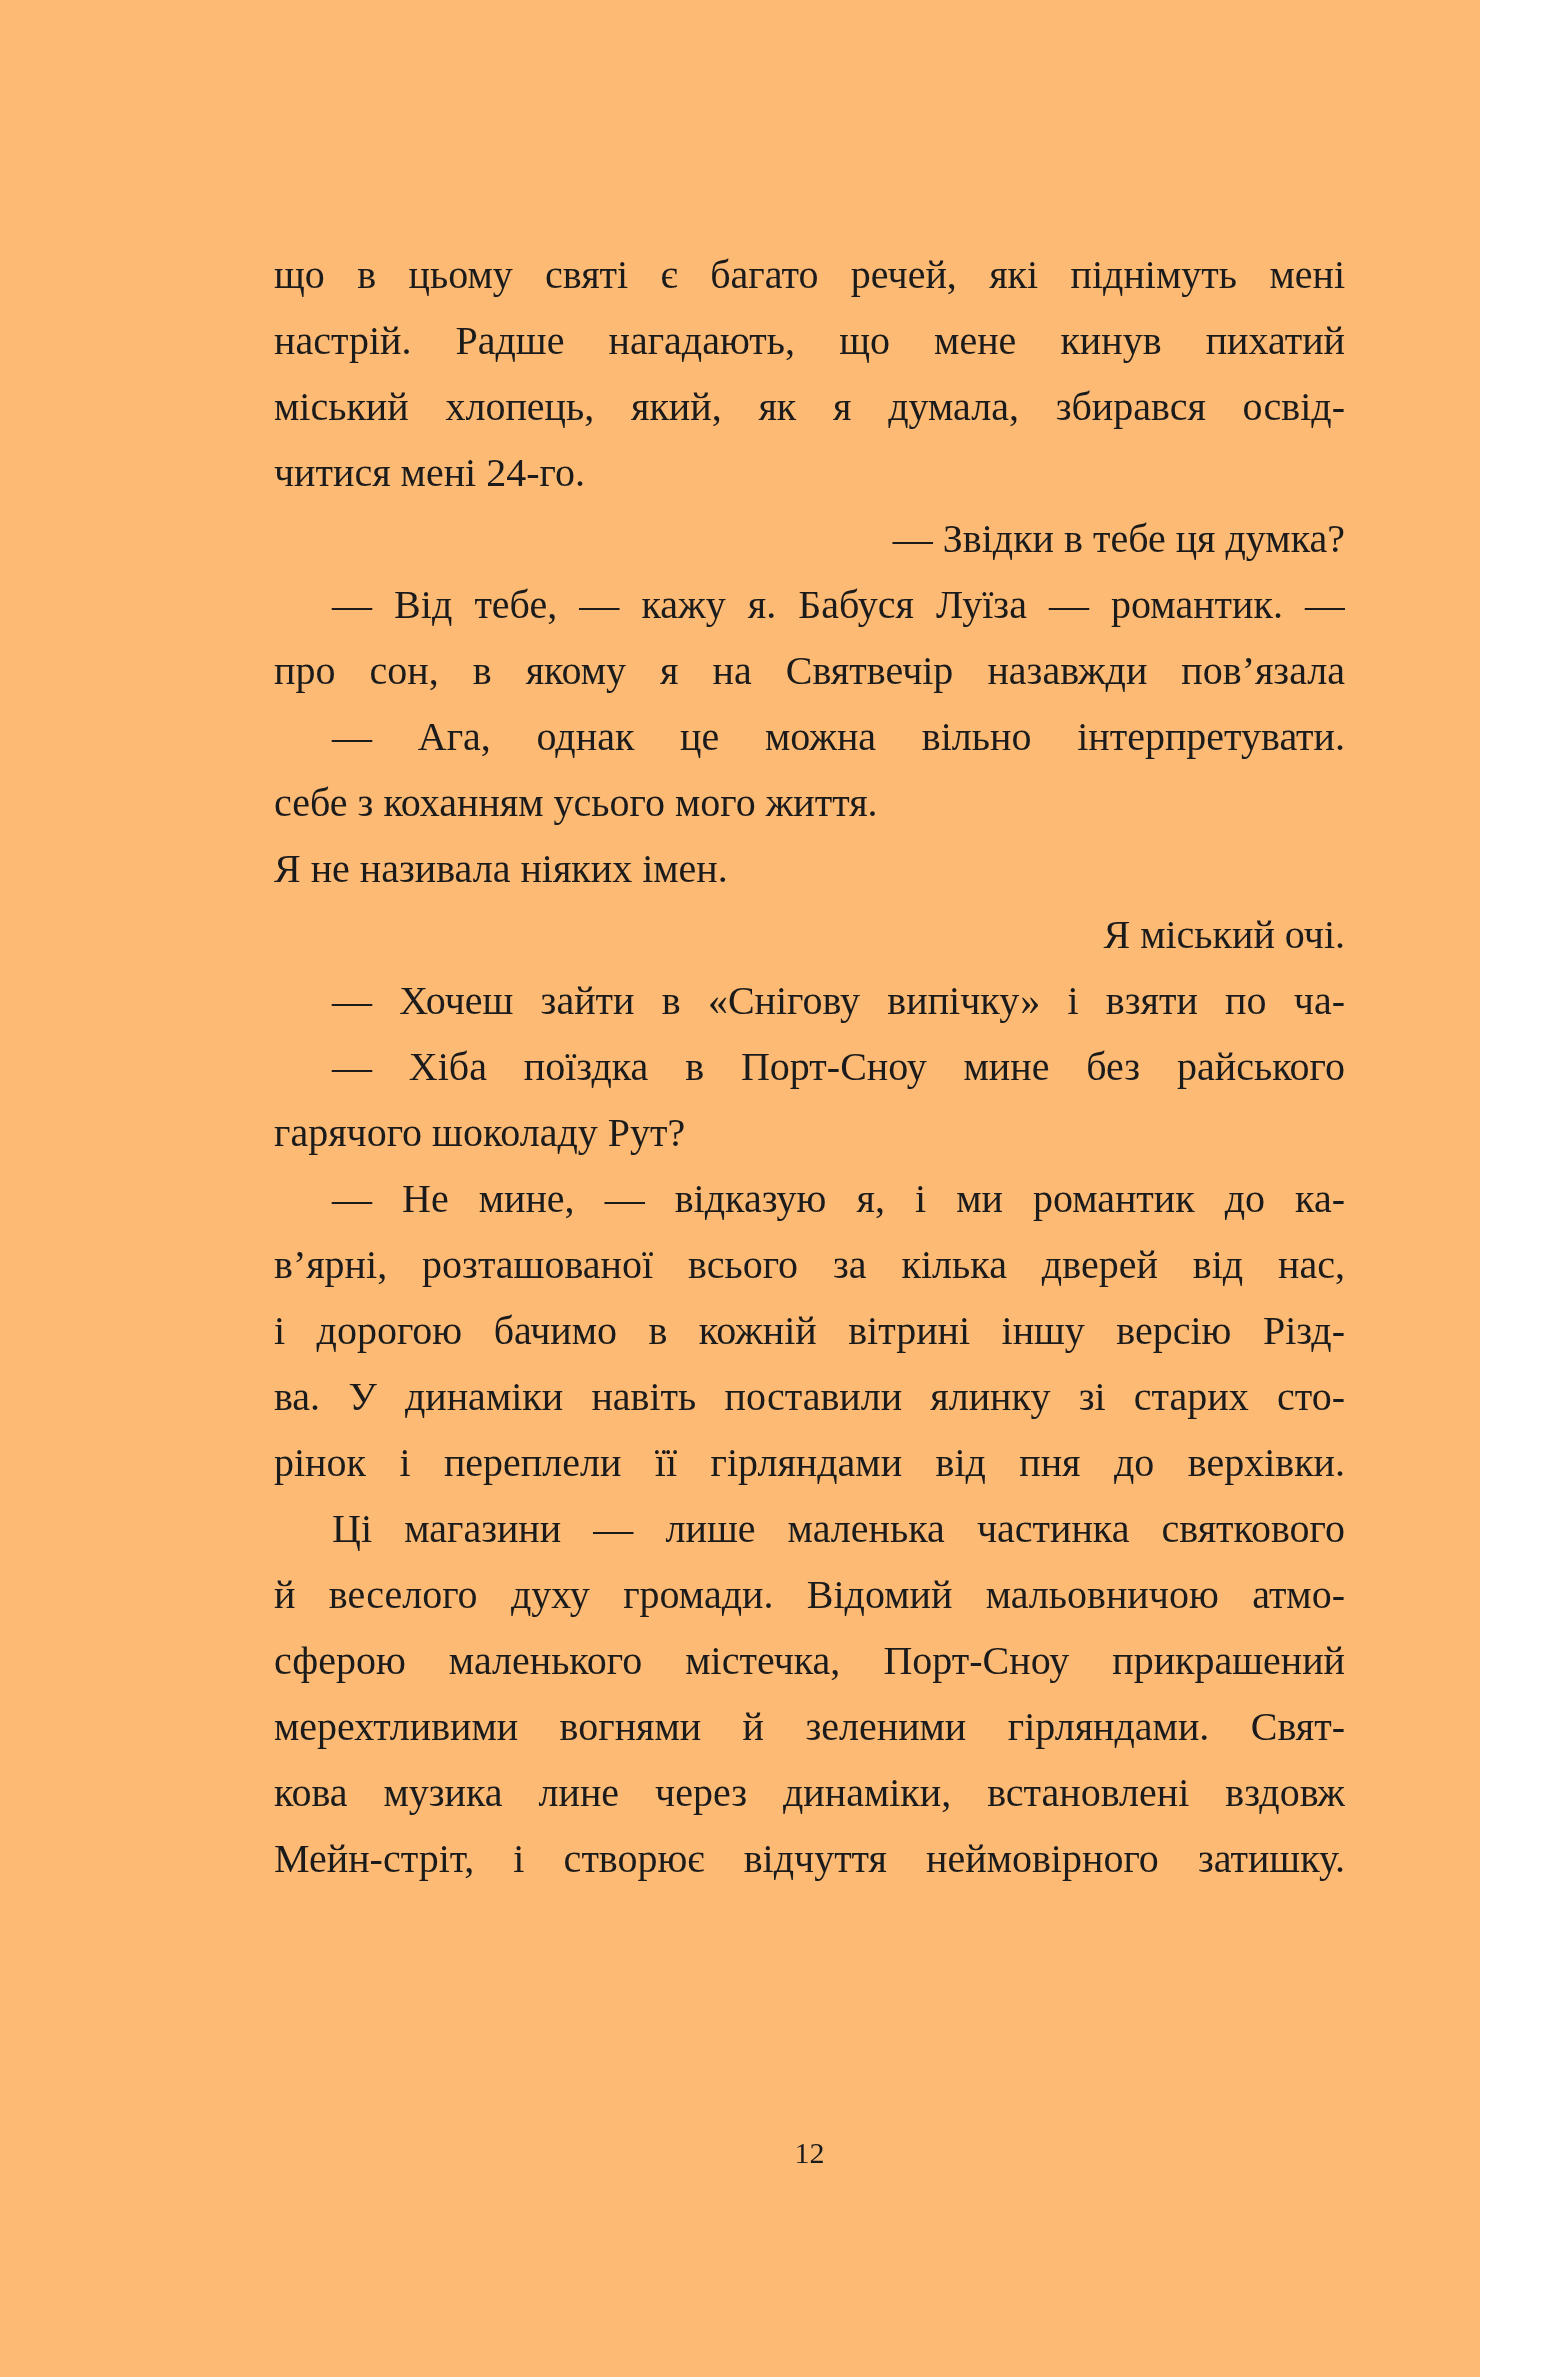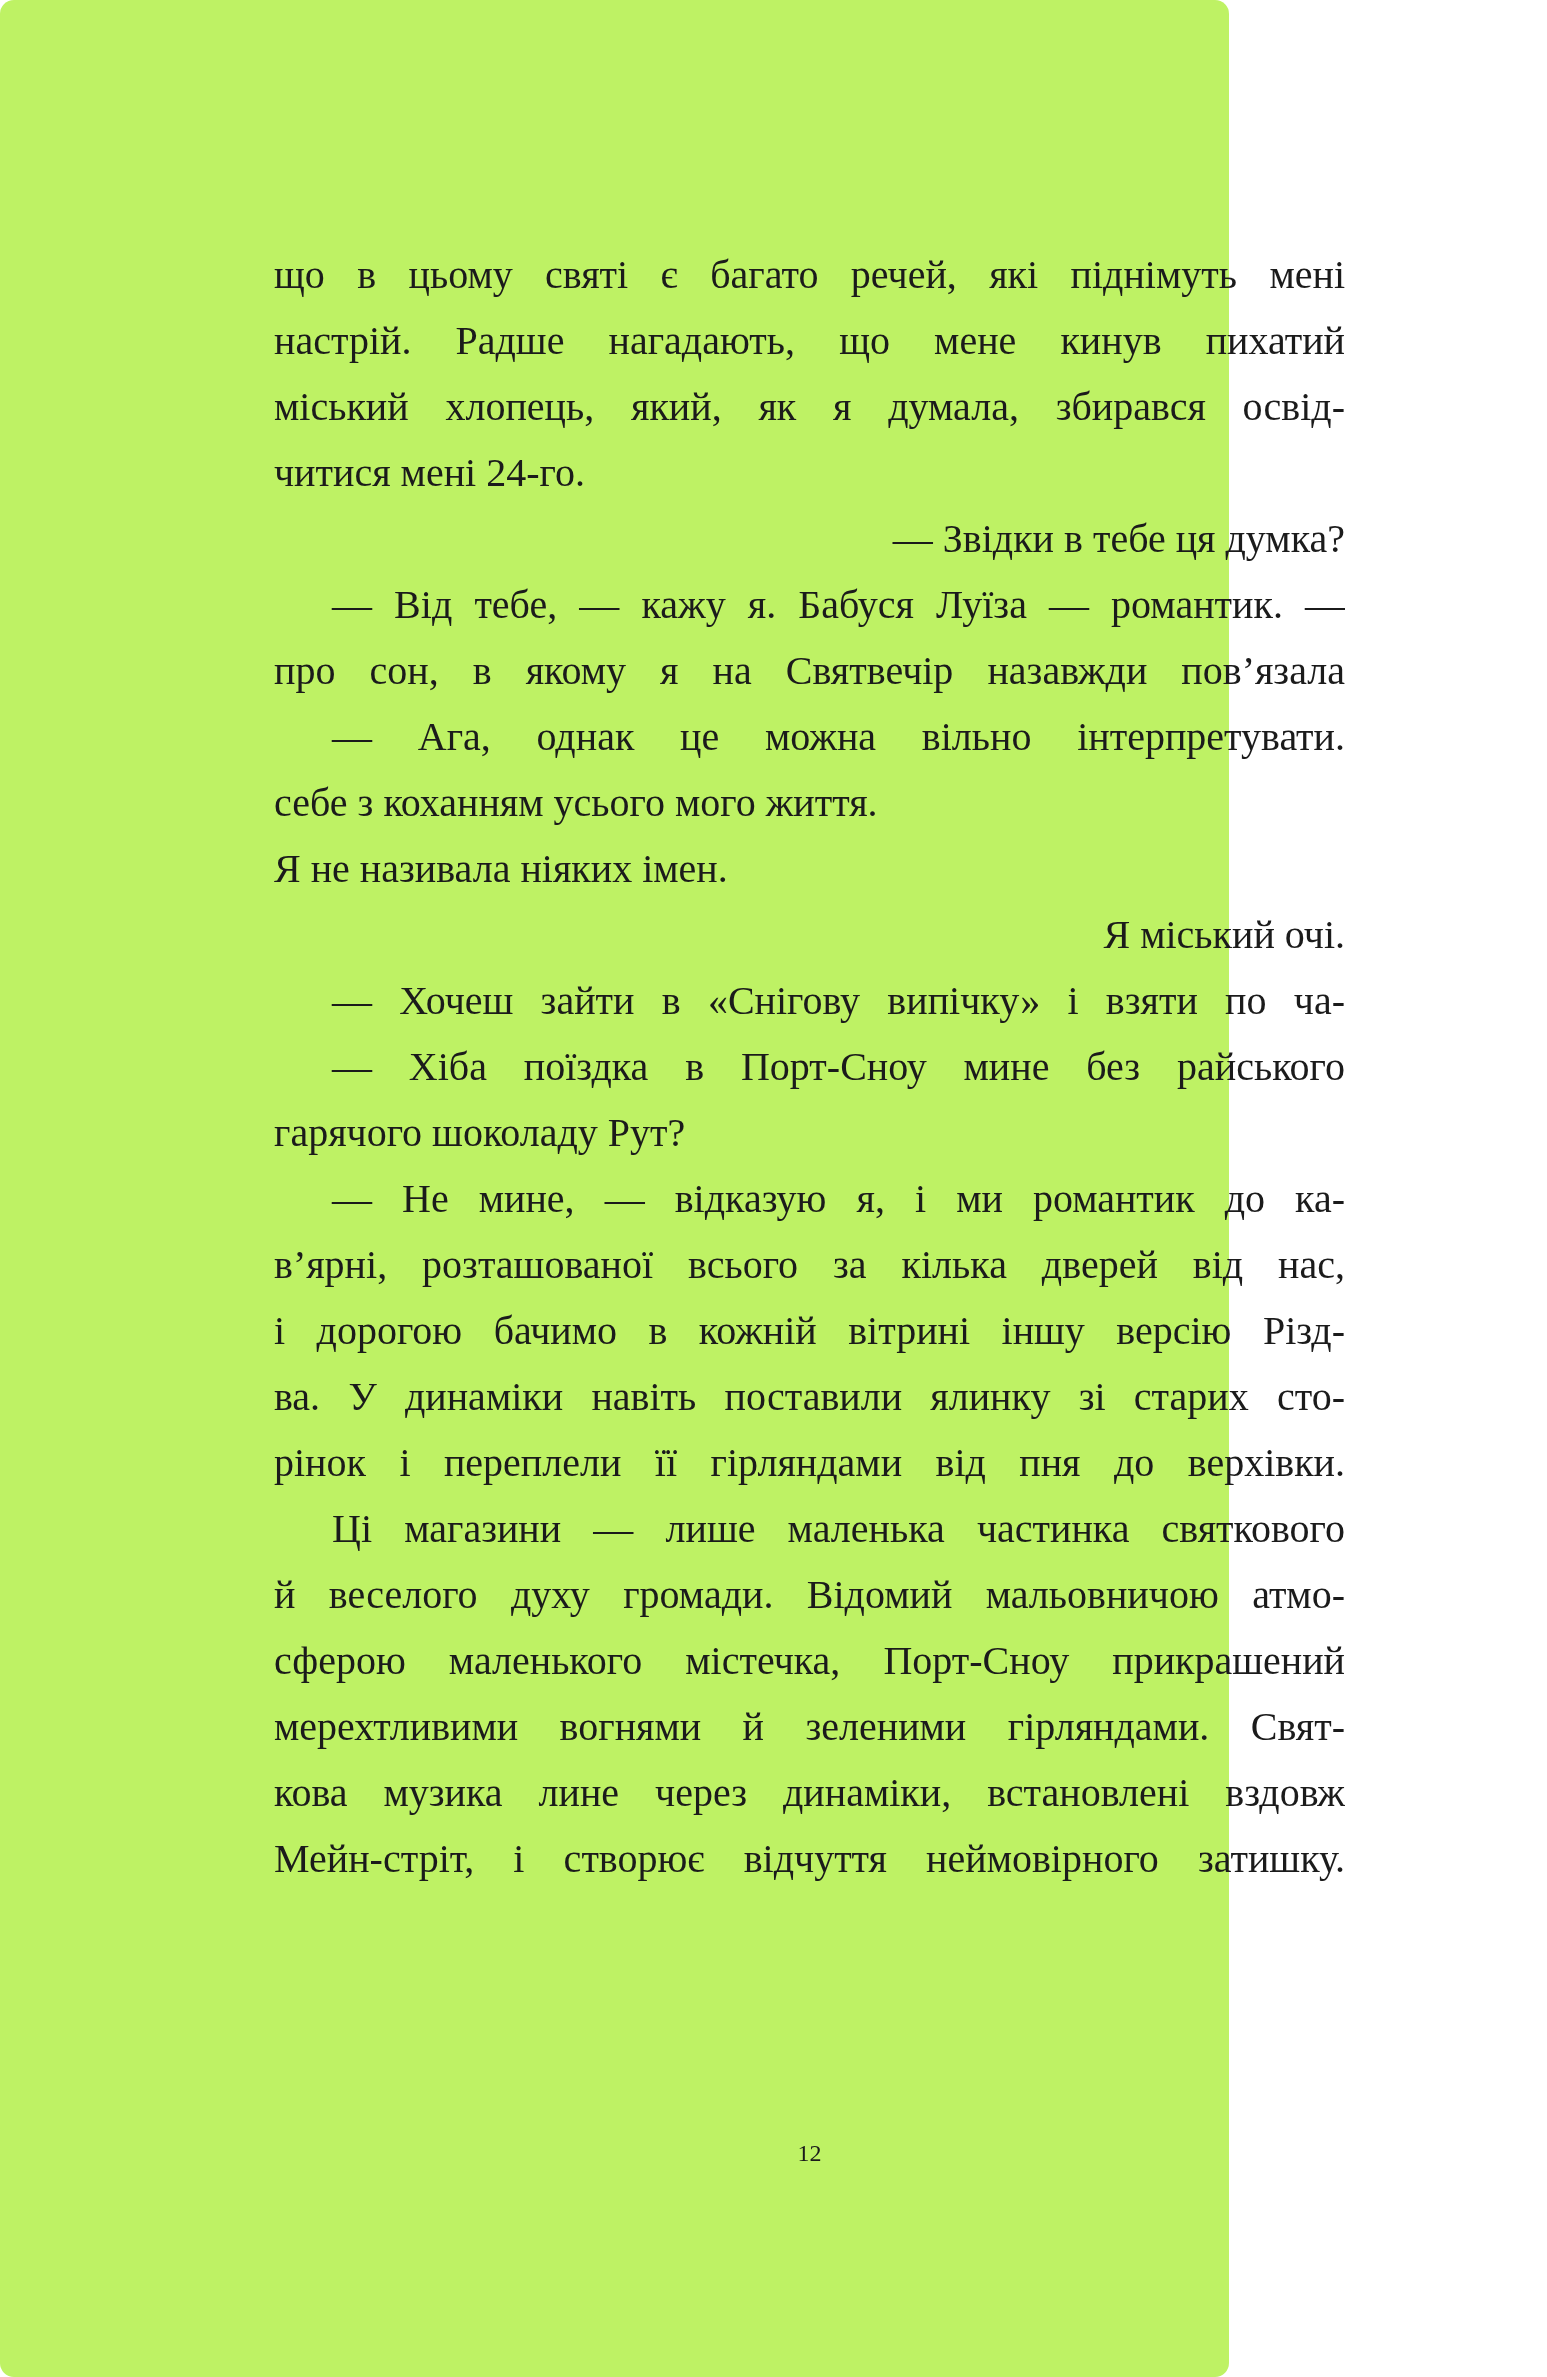--- a/index.html
+++ b/index.html
@@ -12,24 +12,23 @@
       height: 2377px;
       position: relative;
       overflow: hidden;
       font-family: "Liberation Serif", "DejaVu Serif", serif;
       color: #1b1b1b;
     }
     .page {
       position: absolute;
       left: 0;
       top: 0;
-      width: 1229px;
+      width: 1480px;
       height: 2377px;
-      background: #bef264;
-      border-radius: 14px;
+      background: #fdba74;
     }
     .text-block {
       position: absolute;
       left: 274px;
       top: 242px;
       width: 1071px;
     }
     .line {
       display: block;
       height: 66px;
@@ -49,21 +48,21 @@
     .line.indent {
       padding-left: 58px;
       text-align: right;
     }
     .page-number {
       position: absolute;
       left: 758px;
       width: 103px;
       top: 2133px;
       text-align: center;
-      font-size: 24px;
+      font-size: 30px;
       line-height: 40px;
       color: #1b1b1b;
     }
   </style>
 </head>
 <body>
 
 <div class="page">
   <div class="text-block" id="text-block">
     <span class="line justify">що в цьому святі є багато речей, які піднімуть мені</span>

